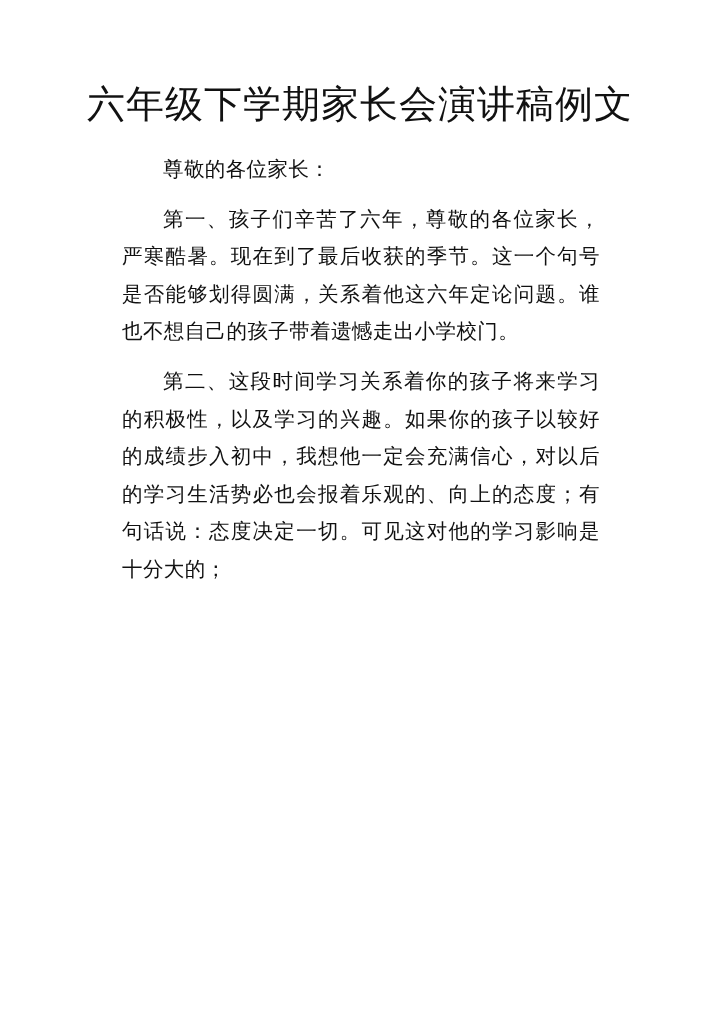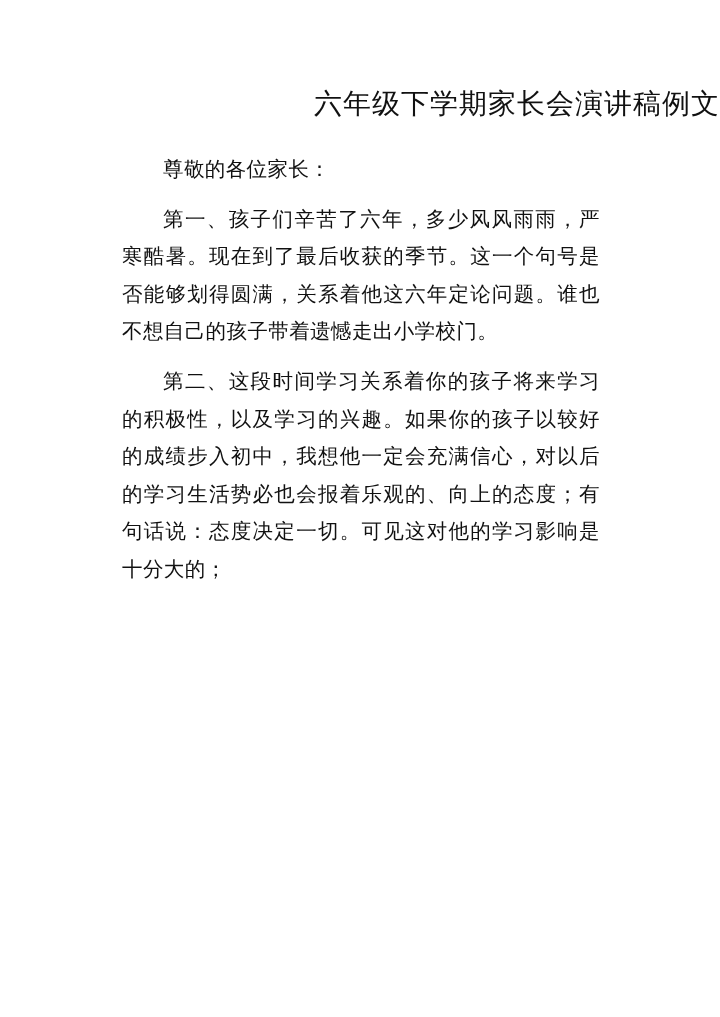--- a/index.html
+++ b/index.html
@@ -21,23 +21,23 @@
       top: 0;
       width: 720px;
       height: 1017px;
       background: #ffffff;
     }
     .title {
       position: absolute;
       left: 0;
       top: 82px;
       width: 720px;
-      text-align: right;
+      text-align: center;
       font-family: "DejaVu Serif", "Liberation Serif", serif;
-      font-size: 28px;
+      font-size: 38px;
       line-height: 44px;
       letter-spacing: 1px;
       color: #111111;
       margin: 0;
       font-weight: normal;
     }
     .body {
       position: absolute;
       left: 110px;
       top: 139px;
@@ -56,16 +56,16 @@
       padding-left: 2em;
     }
   </style>
 </head>
 <body>
 
 <div class="page">
   <h1 class="title">六年级下学期家长会演讲稿例文</h1>
   <div class="body">
     <p class="para noindent">尊敬的各位家长：</p>
-    <p class="para">第一、孩子们辛苦了六年，多少风风雨雨，严寒酷暑。现在到了最后收获的季节。这一个句号是否能够划得圆满，关系着他这六年定论问题。谁也不想自己的孩子带着遗憾走出小学校门。</p>
+    <p class="para">第一、孩子们辛苦了六年，尊敬的各位家长，严寒酷暑。现在到了最后收获的季节。这一个句号是否能够划得圆满，关系着他这六年定论问题。谁也不想自己的孩子带着遗憾走出小学校门。</p>
     <p class="para">第二、这段时间学习关系着你的孩子将来学习的积极性，以及学习的兴趣。如果你的孩子以较好的成绩步入初中，我想他一定会充满信心，对以后的学习生活势必也会报着乐观的、向上的态度；有句话说：态度决定一切。可见这对他的学习影响是十分大的；</p>
   </div>
 </div>
 
 </body></html>

